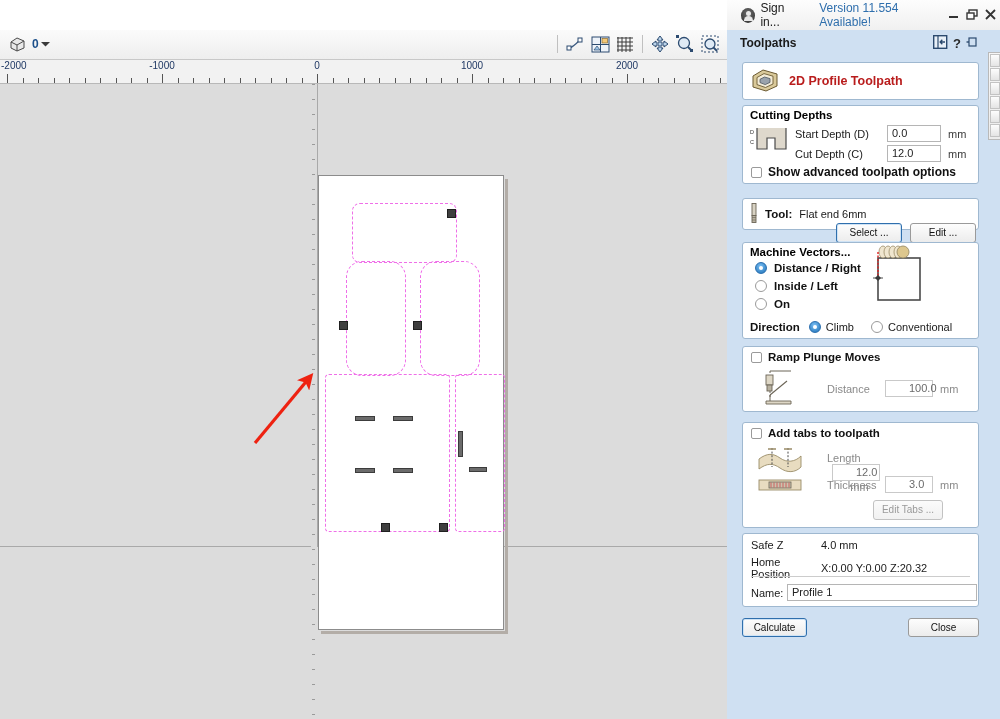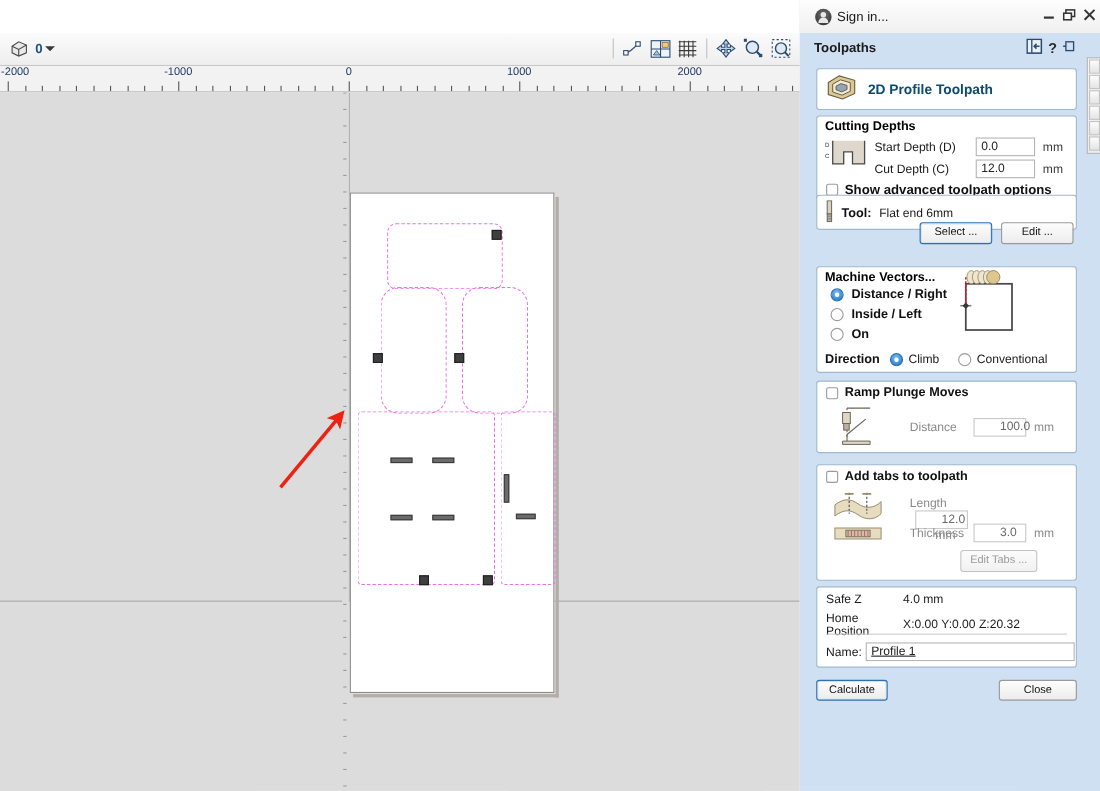--- a/index.html
+++ b/index.html
@@ -369,20 +369,21 @@
       </div>
   </div>
 
   <div id="right-panel"></div>
 
   <div id="titlebar">
     <div id="signin">
       <span class="circ-user"></span>
       <span>Sign in...</span>
     </div>
+    <div id="version">Version 11.554 Available!</div>
     <div id="wincontrols">
       <span>
         <svg width="11" height="11" viewBox="0 0 11 11">
             <rect x="1" y="7" width="9" height="2" fill="#333"></rect>
           </svg>
       </span>
       <span>
         <svg width="12" height="11" viewBox="0 0 12 11">
           <rect x="3" y="1" width="8" height="6" fill="none" stroke="#333" stroke-width="1.4"></rect>
           <rect x="1" y="4" width="7" height="6" fill="#fbfbfb" stroke="#333" stroke-width="1.4"></rect>
@@ -427,21 +428,21 @@
 
   <div class="group" style="top:62px; height:38px;">
     <div class="row" style="height:36px; padding-left:8px; gap:10px;">
       <span>
         <svg width="28" height="25" viewBox="0 0 28 25">
           <path d="M2 8 L12 2 L26 6 L26 18 L15 23 L2 19 Z" fill="#d9c99a" stroke="#6b5a32" stroke-width="1"></path>
           <path d="M6 9.5 L13 5.6 L22 8.2 L22 16 L14.5 19.5 L6 16.6 Z" fill="#f3ecd8" stroke="#6b5a32" stroke-width="0.9"></path>
           <path d="M9 11.3 L13.5 9 L19 10.6 L19 14.4 L14.2 16.6 L9 14.6 Z" fill="#9aa3ad" stroke="#4c5561" stroke-width="0.8"></path>
         </svg>
       </span>
-      <span style="font-weight:bold;font-size:12.5px;color:#0c4a6e;">2D Profile Toolpath</span>
+      <span style="font-weight:bold;font-size:12.5px;color:#b91c1c;">2D Profile Toolpath</span>
     </div>
   </div>
 
   <div class="group" style="top:105px; height:79px;">
     <div class="grp-title" style="position:absolute;left:7px;top:3px;">Cutting Depths</div>
 
     <span style="position:absolute;left:6px;top:19px;">
       <svg width="44" height="28" viewBox="0 0 44 28">
         <path d="M8 3 L8 24 L18 24 L18 13 L26 13 L26 24 L37 24 L37 3" fill="#ded8cc" stroke="#4a4a4a" stroke-width="1.2"></path>
         <text x="1" y="9" font-size="5.5" fill="#333" font-family="Liberation Sans">D</text>
@@ -460,21 +461,21 @@
       <span class="tbox" style="width:54px;">12.0</span>
       <span class="unit" style="margin-left:7px;">mm</span>
     </div>
 
     <div class="row" style="position:absolute;left:8px;top:59px;gap:6px;">
       <span class="chk"></span>
       <span style="font-weight:bold;font-size:12px;color:#111;">Show advanced toolpath options</span>
     </div>
   </div>
 
-  <div class="group" style="top:177px; height:32px;">
+  <div class="group" style="top:198px; height:32px;">
     <div class="row" style="position:absolute;left:7px;top:4px;gap:7px;">
       <span>
         <svg width="8" height="20" viewBox="0 0 8 20">
           <rect x="2" y="0.5" width="4" height="12" fill="#d8d2c3" stroke="#6b6456" stroke-width="0.9"></rect>
           <rect x="2" y="12.5" width="4" height="7" fill="#b9b2a2" stroke="#6b6456" stroke-width="0.9"></rect>
           <line x1="2" y1="14.5" x2="6" y2="14.5" stroke="#6b6456" stroke-width="0.6"></line>
           <line x1="2" y1="17" x2="6" y2="17" stroke="#6b6456" stroke-width="0.6"></line>
         </svg>
       </span>
       <span style="font-weight:bold;font-size:11.5px;color:#111;">Tool:</span>
@@ -601,20 +602,20 @@
       <span class="lbl" style="width:70px;">Safe Z</span>
       <span class="lbl">4.0 mm</span>
     </div>
     <div class="row" style="position:absolute;left:8px;top:22px;">
       <span class="lbl" style="width:70px;">Home Position</span>
       <span class="lbl">X:0.00 Y:0.00 Z:20.32</span>
     </div>
     <div style="position:absolute;left:8px;top:42px;width:219px;height:1px;background:#cccccc;"></div>
     <div class="row" style="position:absolute;left:8px;top:50px;">
       <span class="lbl" style="width:36px;">Name:</span>
-      <span class="tbox" style="width:190px;text-decoration:underline;">Profile 1</span>
+      <span class="tbox" style="width:190px;">Profile 1</span>
     </div>
   </div>
 
   <div class="btn btn-focus" style="position:absolute;left:742px;top:618px;width:65px;height:19px;line-height:17px;">Calculate</div>
   <div class="btn" style="position:absolute;left:908px;top:618px;width:71px;height:19px;line-height:17px;">Close</div>
 
 </div>
 
 </body></html>

